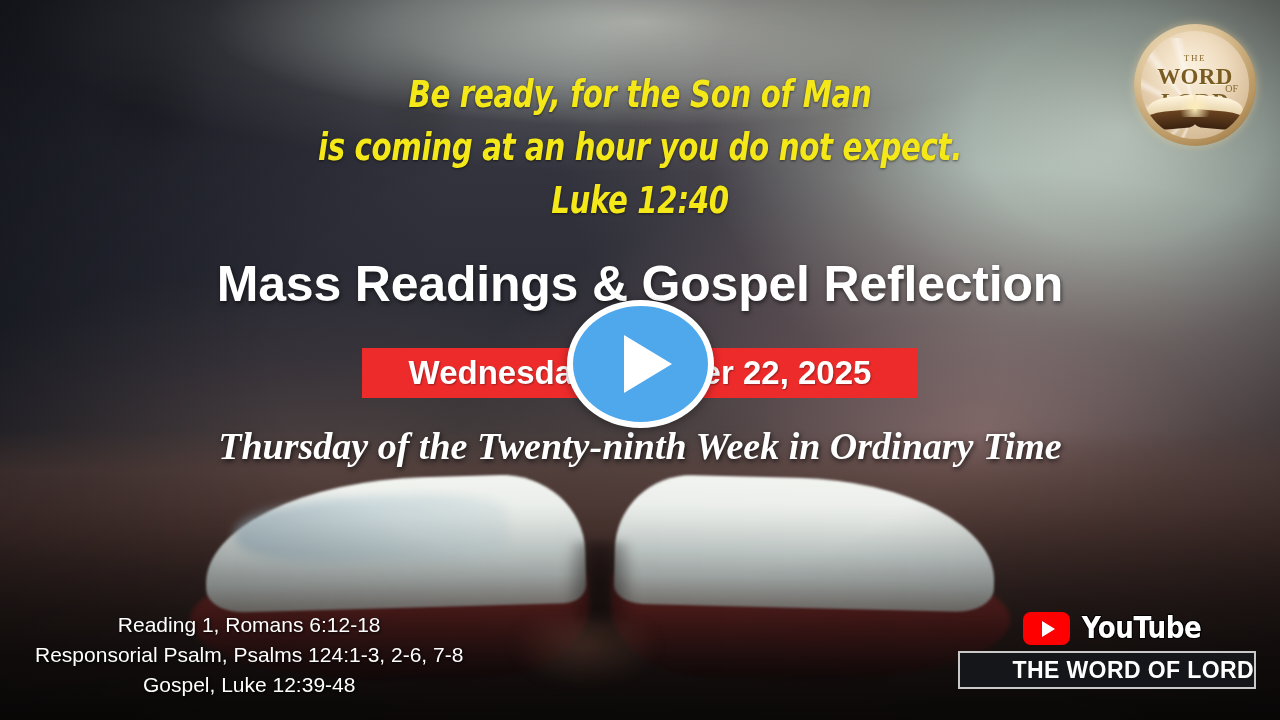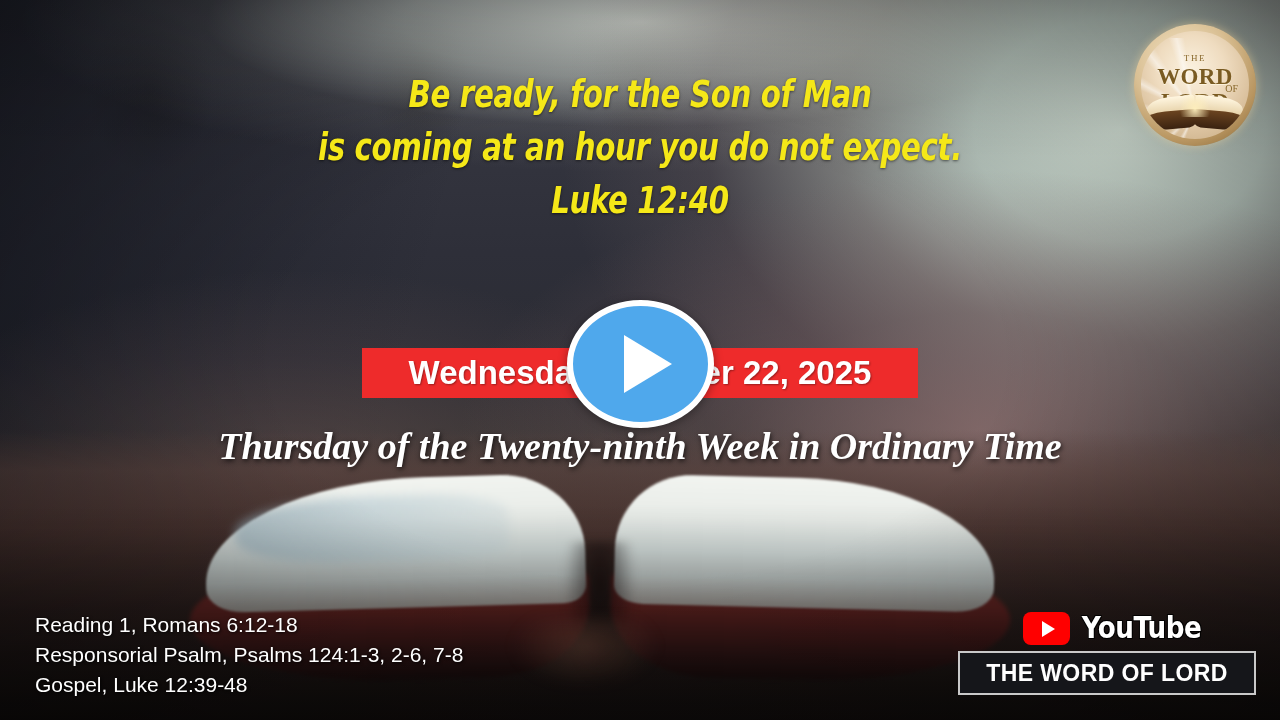--- a/index.html
+++ b/index.html
@@ -251,21 +251,21 @@
   .readings {
     position: absolute;
     left: 35px;
     top: 610px;
     color: #FFFFFF;
     font-family: "Liberation Sans", sans-serif;
     font-size: 21px;
     line-height: 30px;
     text-shadow: 1px 1px 3px rgba(0,0,0,0.85);
   }
-  .readings div { white-space: nowrap; }
+  .readings div { white-space: nowrap; text-align: center; }
 
   
   .play-button {
     position: absolute;
     left: 567px;
     top: 300px;
     width: 147px;
     height: 128px;
     cursor: pointer;
   }
@@ -445,27 +445,27 @@
        1px -1px 0 rgba(0,0,0,0.85),
       -1px  1px 0 rgba(0,0,0,0.85),
        1px  1px 0 rgba(0,0,0,0.85);
   }
 
   .channel-plate {
     position: absolute;
     left: 958px;
     top: 651px;
     width: 298px;
-    height: 44px;
+    height: 38px;
     background: #15161a;
     border: 2px solid #c9c9c9;
     box-sizing: border-box;
     display: flex;
     align-items: center;
-    justify-content: center;
+    justify-content: flex-end;
   }
   .channel-plate span {
     color: #FFFFFF;
     font-family: "Liberation Sans", sans-serif;
     font-weight: bold;
     font-size: 23px;
     letter-spacing: 0.4px;
   }
 </style>
 </head>
@@ -490,20 +490,21 @@
   </div>
 
   <div class="bg-layer bg-vignette"></div>
 
   <div class="verse">
     <span>Be ready, for the Son of Man</span><br>
     <span>is coming at an hour you do not expect.</span>
     <span class="ref">Luke 12:40</span>
   </div>
 
+  <div class="main-title">Mass Readings &amp; Gospel Reflection</div>
 
   <div class="date-banner">
     <span>Wednesday, October 22, 2025</span>
   </div>
 
   <div class="subtitle">Thursday of the Twenty-ninth Week in Ordinary Time</div>
 
   <div class="readings">
     <div>Reading 1, Romans 6:12-18</div>
     <div>Responsorial Psalm, Psalms 124:1-3, 2-6, 7-8</div>

